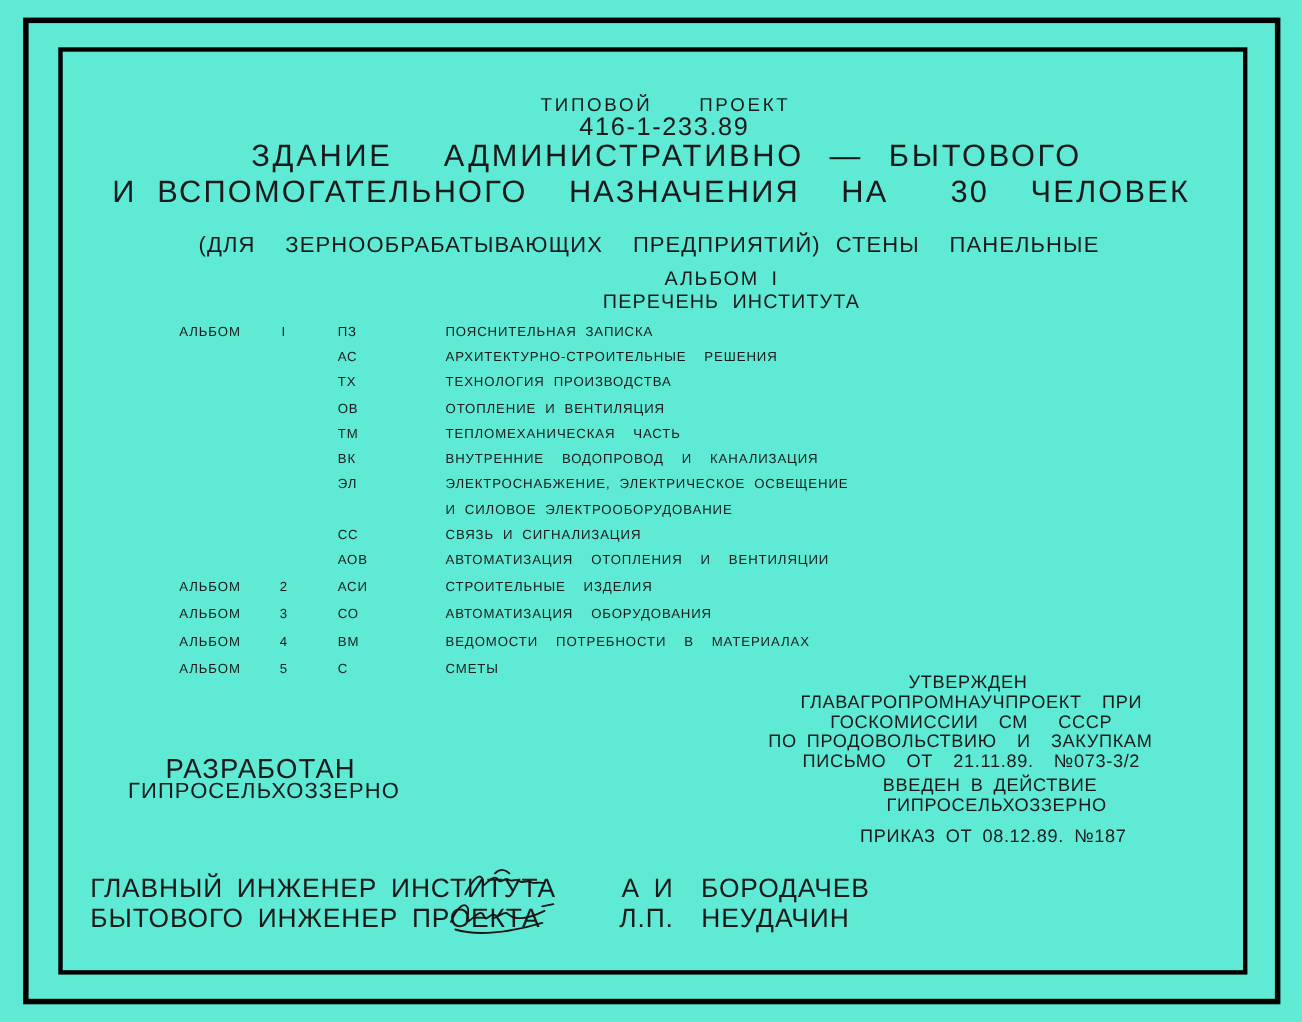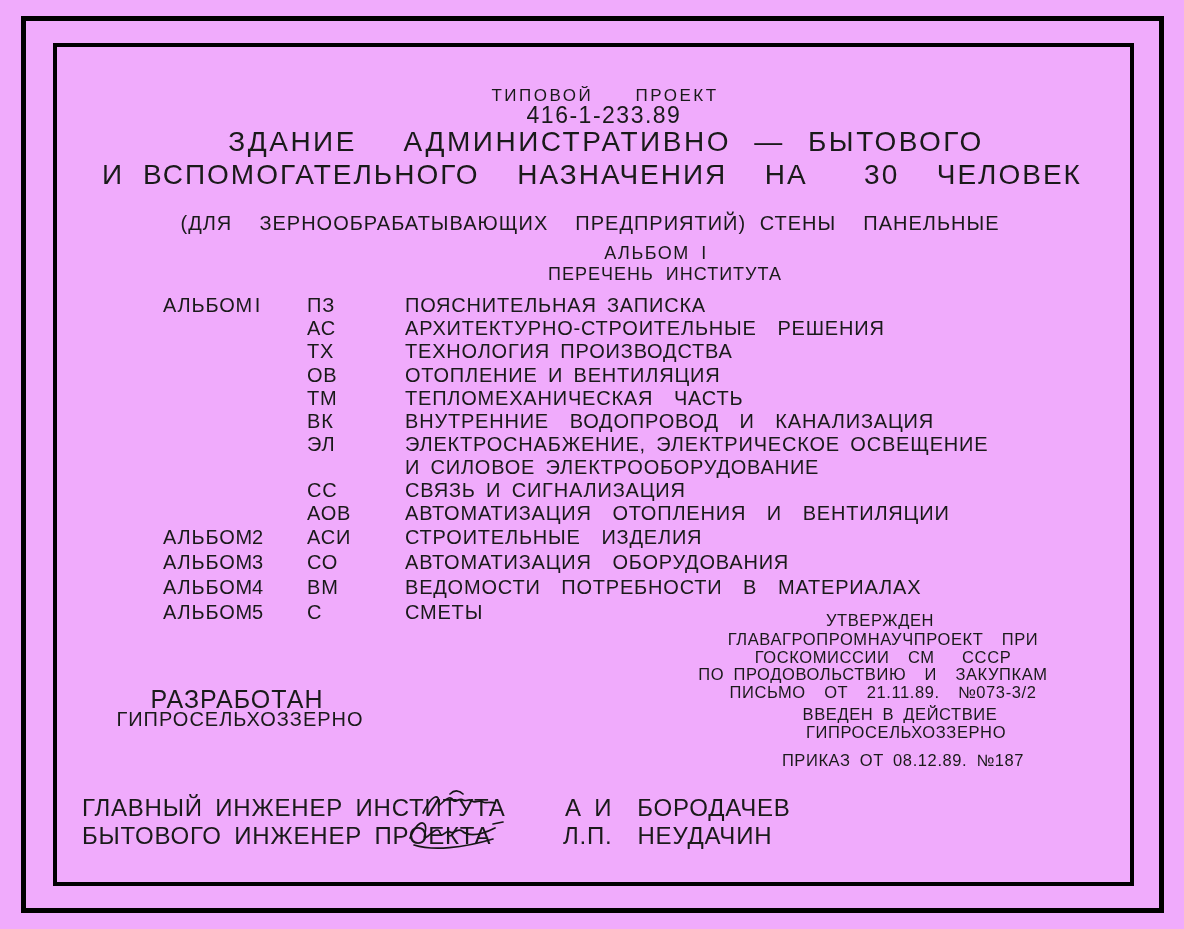--- a/index.html
+++ b/index.html
@@ -1,19 +1,19 @@
 <!DOCTYPE html>
 <html><head>
 <meta charset="utf-8">
 <style>
   html,body{margin:0;padding:0;background:#ffffff;}
   .page{
     position:relative;
     width:1184px;height:929px;
-    background:#f0abfc;
+    background:#5eead4;
     color:#1a1a1a;
     font-family:"Liberation Sans","DejaVu Sans",sans-serif;
     overflow:hidden;
   }
   .frame-outer{
     position:absolute;left:21px;top:16px;width:1143px;height:897px;
     border:5px solid #000;box-sizing:border-box;
   }
   .frame-inner{
     position:absolute;left:53px;top:43px;width:1081px;height:843px;
@@ -27,21 +27,21 @@
   .t-kicker   {left:605px;top:87px; font-size:17px;letter-spacing:2.5px;word-spacing:14px;}
   .t-number   {left:604px;top:104px;font-size:23px;letter-spacing:1.5px;}
   .t-title1   {left:586px;top:128px;font-size:28px;letter-spacing:2.5px;word-spacing:13px;margin-left:20px;}
   .t-title2   {left:592px;top:161px;font-size:28px;letter-spacing:2px;word-spacing:9px;text-align:right;}
   .t-subtitle {left:590px;top:213px;font-size:20px;letter-spacing:1px;word-spacing:7px;}
   .t-album    {left:656px;top:244px;font-size:18px;letter-spacing:1.5px;word-spacing:5px;}
   .t-listtitle{left:665px;top:265px;font-size:18px;letter-spacing:1px;word-spacing:6px;}
 
   
   .albums{position:absolute;left:0;top:0;width:100%;height:100%;}
-  .arow{position:absolute;left:0;width:100%;height:23px;font-size:20px;line-height:1;}
+  .arow{position:absolute;left:0;width:100%;height:23px;font-size:12px;line-height:1;}
   .arow span{position:absolute;top:0;white-space:pre;letter-spacing:0.8px;}
   .a-album{left:163px;}
   .a-num{left:245px;width:26px;text-align:center;}
   .a-code{left:307px;}
   .a-desc{left:405px;word-spacing:4px;}
   .a-desc2{left:405px;top:23px !important;word-spacing:4px;white-space:pre;}
 
   
   .developed-1{left:237px;top:687px;font-size:25px;letter-spacing:1px;}
   .developed-2{left:240px;top:709px;font-size:20px;letter-spacing:1px;}

